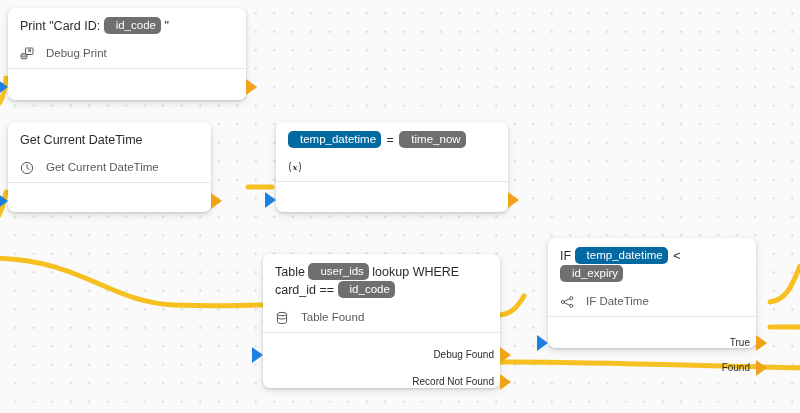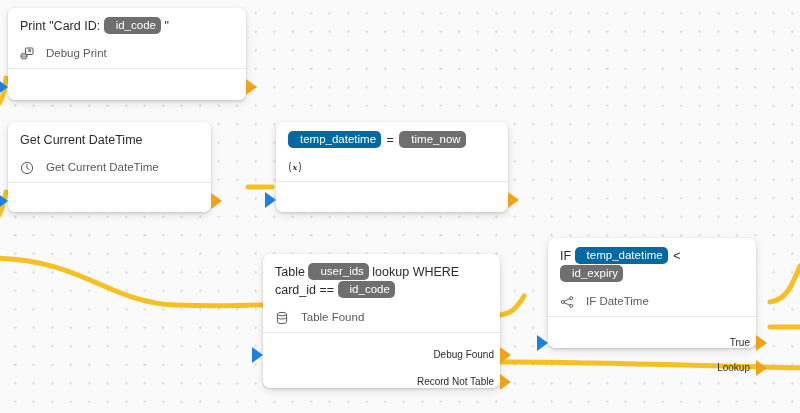--- a/index.html
+++ b/index.html
@@ -236,21 +236,21 @@
           </svg>
         </span>
         <span>Table Found</span>
       </div>
     </div>
     <div class="node-body" style="height:54px;">
       <div class="port port-in" style="top:14px;"></div>
       <div class="port port-out" style="top:14px;"></div>
       <div class="port-label" style="top:16px;">Debug Found</div>
       <div class="port port-out" style="top:41px;"></div>
-      <div class="port-label" style="top:43px;">Record Not Table</div>
+      <div class="port-label" style="top:43px;">Record Not Found</div>
     </div>
   </div>
 
   <div class="node" style="left:548px; top:238px; width:208px; height:110px;">
     <div class="node-head">
       <div class="node-title">
         <span>IF</span>
         <span class="pill pill-blue">temp_datetime</span>
         <span class="op">&lt;</span>
         <span class="pill pill-gray">id_expiry</span>
@@ -266,17 +266,17 @@
           </svg>
         </span>
         <span>IF DateTime</span>
       </div>
     </div>
     <div class="node-body" style="height:58px;">
       <div class="port port-in" style="top:18px;"></div>
       <div class="port port-out" style="top:18px;"></div>
       <div class="port-label" style="top:20px;">True</div>
       <div class="port port-out" style="top:43px;"></div>
-      <div class="port-label" style="top:45px;">Lookup</div>
+      <div class="port-label" style="top:45px;">Found</div>
     </div>
   </div>
 
 </div>
 
 </body></html>

